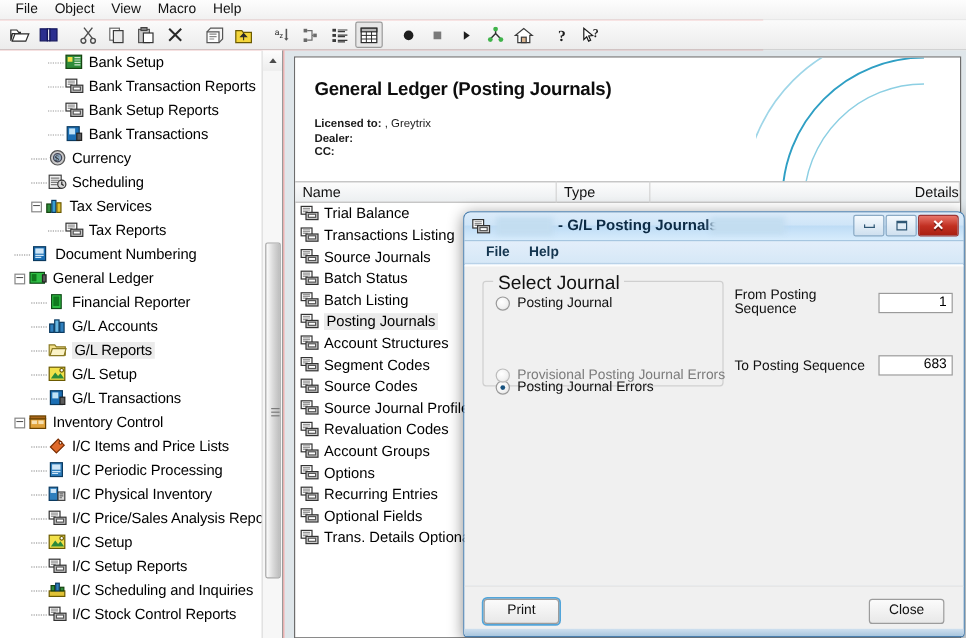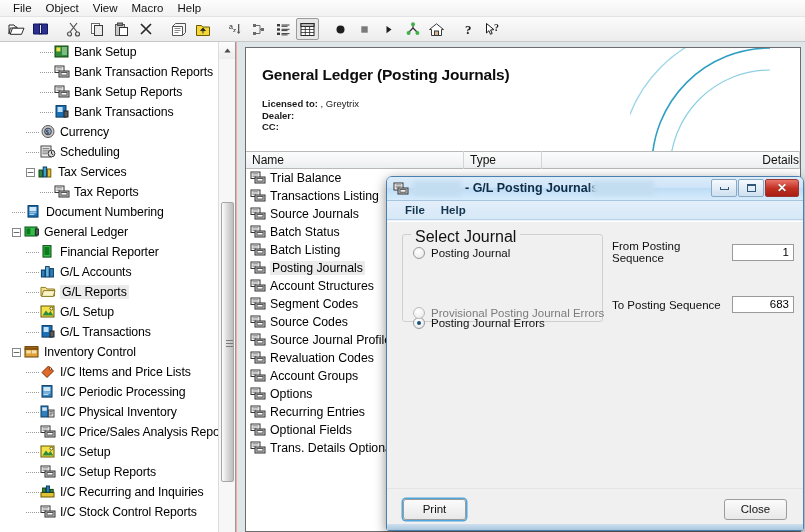--- a/index.html
+++ b/index.html
@@ -562,21 +562,21 @@
         </div>
         <div class="trow">
           <span style="display: inline-block; flex: 0 0 auto; height: 20px; width: 26px;"></span>
           <span class="dashline" style="display: inline-block; width: 13px; border-top: 1px dotted rgb(154, 154, 154); margin-right: 1px;"></span>
           <span class="ico"><svg width="16" height="15" viewBox="0 0 16 15">
               <rect x="1" y="8.4" width="13" height="4.6" fill="#e0c236" stroke="#6b5a00"></rect>
               <rect x="2.6" y="4" width="3" height="4.4" fill="#2e8b3a" stroke="#14430f"></rect>
               <rect x="6.4" y="2" width="3" height="6.4" fill="#2f7fbd" stroke="#0b3a60"></rect>
               <rect x="10.2" y="5.4" width="3" height="3" fill="#2e8b3a" stroke="#14430f"></rect>
             </svg></span>
-          <span class="lbl">I/C Recurring and Inquiries</span>
+          <span class="lbl">I/C Scheduling and Inquiries</span>
         </div>
         <div class="trow">
           <span style="display: inline-block; flex: 0 0 auto; height: 20px; width: 26px;"></span>
           <span class="dashline" style="display: inline-block; width: 13px; border-top: 1px dotted rgb(154, 154, 154); margin-right: 1px;"></span>
           <span class="ico"><svg width="16" height="15" viewBox="0 0 16 15">
               <rect x="1" y="2" width="9" height="6.5" fill="#fff" stroke="#333"></rect>
               <path d="M2.4 3.6h6M2.4 5h6M2.4 6.4h4" stroke="#999"></path>
               <rect x="5" y="7" width="10" height="6" fill="#c9c9c9" stroke="#333"></rect>
               <rect x="7" y="8.5" width="6" height="2.6" fill="#fff" stroke="#555"></rect>
             </svg></span>

